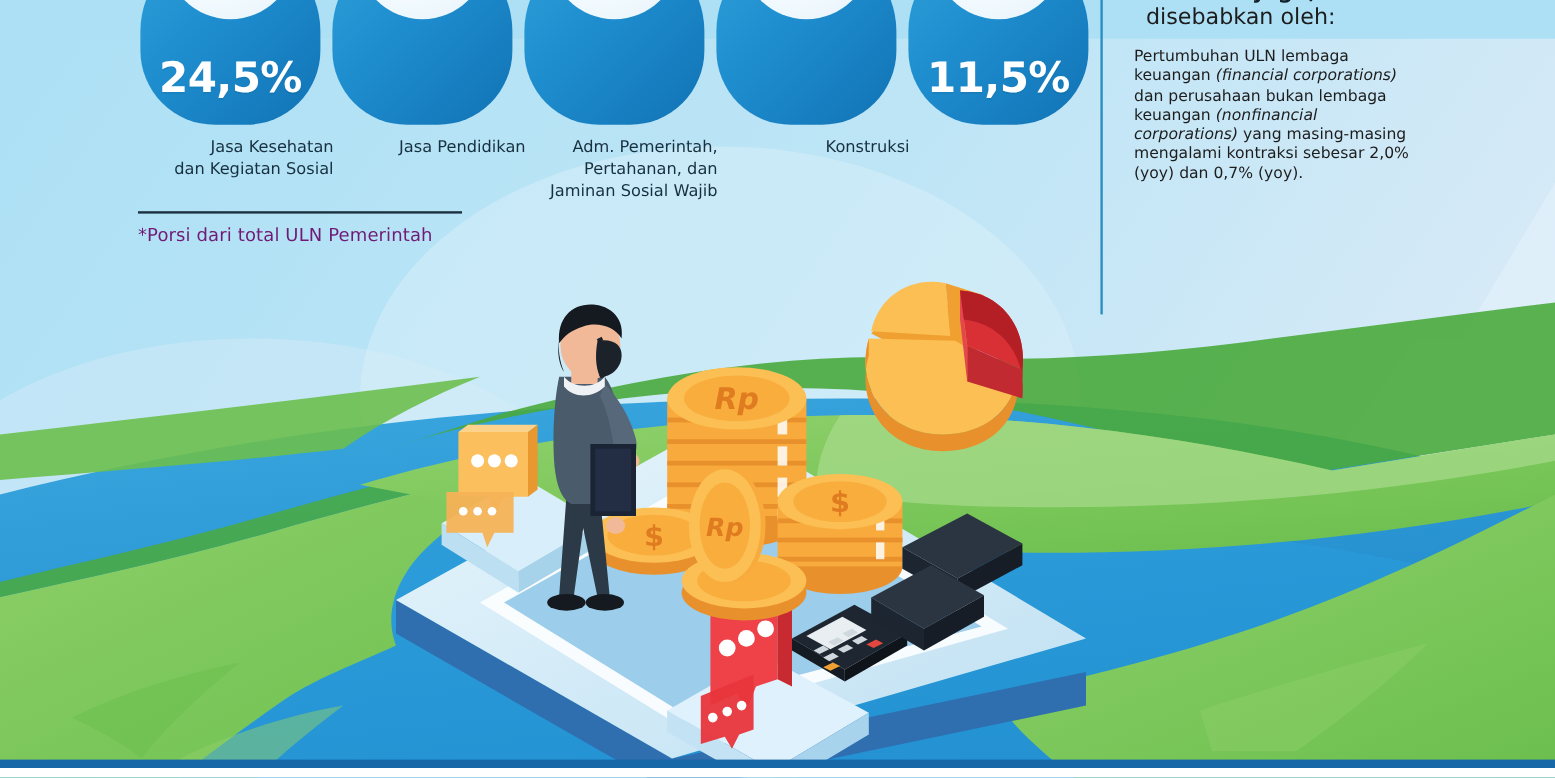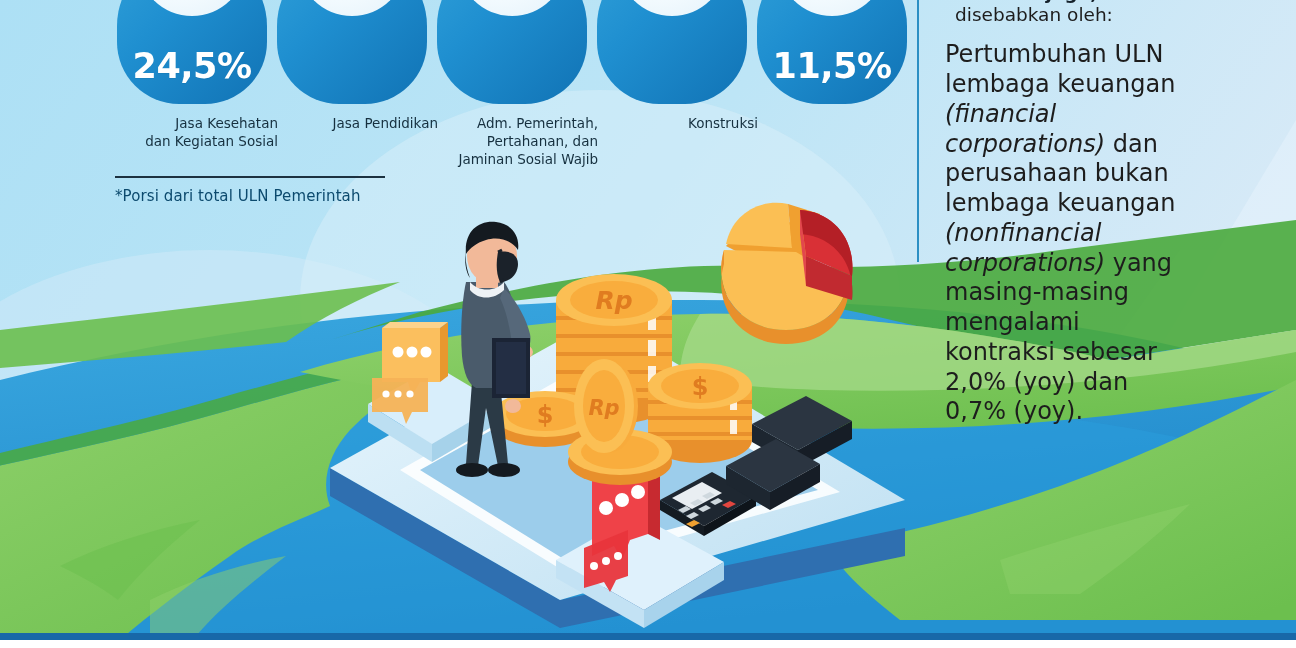--- a/index.html
+++ b/index.html
@@ -8,21 +8,21 @@
     overflow: hidden;
     font-family: "DejaVu Sans", "Liberation Sans", sans-serif;
   }
   #stage {
     position: relative;
     width: 1296px; height: 648px;
     background: #ade0f5;
     overflow: hidden;
   }
   
-  .bg-layer { position: absolute; inset: 0; }
+  .bg-layer { position: absolute; inset: 0; margin-top: 32px; }
   .bg-svg { position: absolute; left: 0; top: 0; }
 
   
   .badges {
     position: absolute;
     left: 112px; top: -48px;
     width: 800px; height: 240px;
     display: flex;
     align-items: flex-start;
   }
@@ -80,21 +80,21 @@
     position: absolute;
     left: 115px; top: 176px;
     width: 274px;
   }
   .footnote-rule {
     width: 270px; height: 2px;
     background: #1c3140;
   }
   .footnote-text {
     margin-top: 9px;
-    color: #0c4a6e;
+    color: #701a75;
     font-size: 15px;
     letter-spacing: .1px;
   }
 
   
   .right-rule {
     position: absolute;
     left: 917px; top: -6px;
     width: 2px; height: 268px;
     background: #2b8fc4;
@@ -112,21 +112,21 @@
     color: #14212b;
   }
   .rc-sub {
     font-size: 18.5px;
     line-height: 1.2;
     color: #1d1d1d;
     margin-left: 10px;
   }
   .rc-body {
     margin-top: 14px;
-    font-size: 24px;
+    font-size: 13px;
     line-height: 1.24;
     color: #1d1d1d;
   }
   .rc-body i { font-style: italic; }
 
   
   .bottom-band {
     position: absolute;
     left: 0; bottom: 8px;
     width: 1296px; height: 7px;

